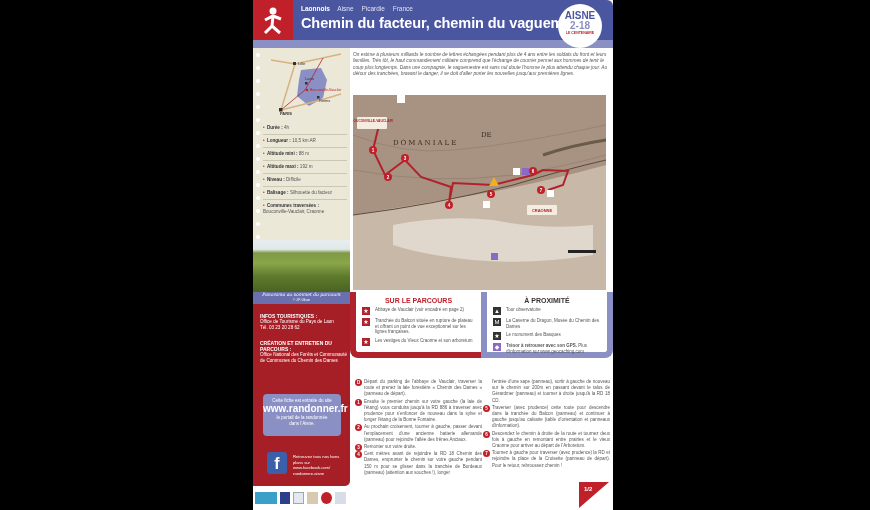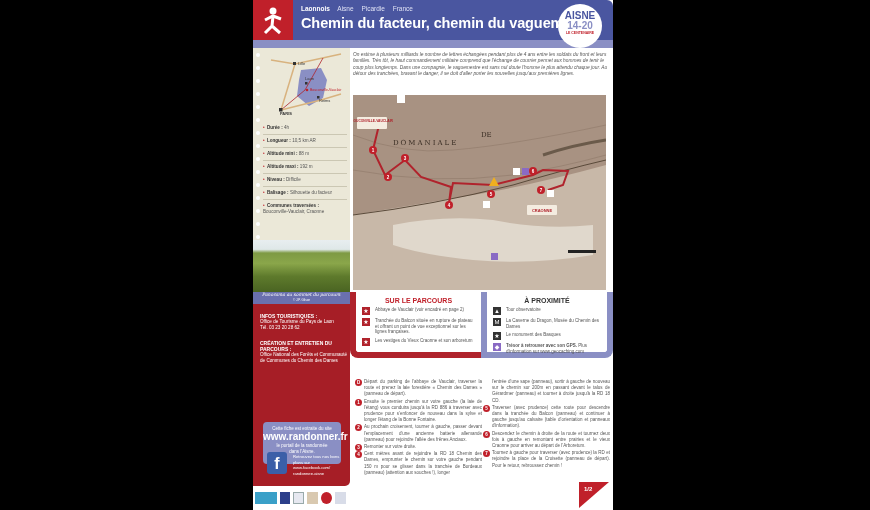--- a/index.html
+++ b/index.html
@@ -30,21 +30,21 @@
 
   .photo { position: absolute; left: 0; top: 240px; width: 97px; height: 52px; background: linear-gradient(#e8eef0 0%, #dfe8e8 18%, #7e9a44 25%, #8aa64a 45%, #5e7a2c 70%, #4a6422 100%); }
   .caption { position: absolute; left: 0; top: 292px; width: 97px; height: 12px; background: #6a70ae; color: #fff; text-align: center; }
   .caption .c1 { font-family: "DejaVu Serif", serif; font-style: italic; font-size: 4.5px; line-height: 6px; }
   .caption .c2 { font-size: 3px; line-height: 4px; }
 
   .redpanel { position: absolute; left: 0; top: 304px; width: 97px; height: 182px; background: #a61e26; border-bottom-right-radius: 5px; }
   .info { position: absolute; left: 7px; width: 88px; color: #fff; }
   .info h4 { font-size: 5px; font-weight: bold; line-height: 6px; }
   .info p { font-size: 4.6px; line-height: 6px; }
-  .rando { position: absolute; left: 10px; top: 90px; width: 78px; height: 42px; background: #8a8fc4; border-radius: 4px; color: #fff; text-align: center; margin-top: 28px; }
+  .rando { position: absolute; left: 10px; top: 90px; width: 78px; height: 42px; background: #8a8fc4; border-radius: 4px; color: #fff; text-align: center; }
   .rando .r1 { font-size: 4.5px; margin-top: 4px; }
   .rando .r2 { font-size: 10px; font-weight: bold; line-height: 12px; }
   .rando .r3 { font-size: 4.5px; line-height: 6px; }
   .fb { position: absolute; left: 14px; top: 148px; width: 20px; height: 22px; background: #3b5fa8; border-radius: 3px; color: #fff; font-weight: bold; font-size: 16px; text-align: center; line-height: 24px; }
   .fb-text { position: absolute; left: 40px; top: 150px; width: 52px; font-size: 4.2px; color: #fff; line-height: 5.5px; }
   .partners { position: absolute; left: 2px; top: 489px; width: 95px; height: 18px; display: flex; gap: 3px; align-items: center; }
   .partners i { display: block; height: 12px; }
 
   .intro { position: absolute; left: 100px; top: 52px; width: 256px; font-size: 4.8px; font-style: italic; color: #555; line-height: 6.3px; }
   .map { position: absolute; left: 100px; top: 95px; width: 253px; height: 195px; background: #b09a88; overflow: hidden; }
@@ -81,21 +81,21 @@
       <span><b>Laonnois</b></span>
       <span>Aisne</span>
       <span>Picardie</span>
       <span>France</span>
     </div>
     <div class="title">Chemin du facteur, chemin du vaguemestre</div>
   </div>
   <div class="header-band"></div>
   <div class="badge">
     <div class="b1">AISNE</div>
-    <div class="b2">14-20</div>
+    <div class="b2">2-18</div>
     <div class="b3">LE CENTENAIRE</div>
   </div>
 
   <div class="sidebar">
     <div class="holes">
       <i></i>
         <i></i>
         <i></i>
         <i></i>
         <i></i>

